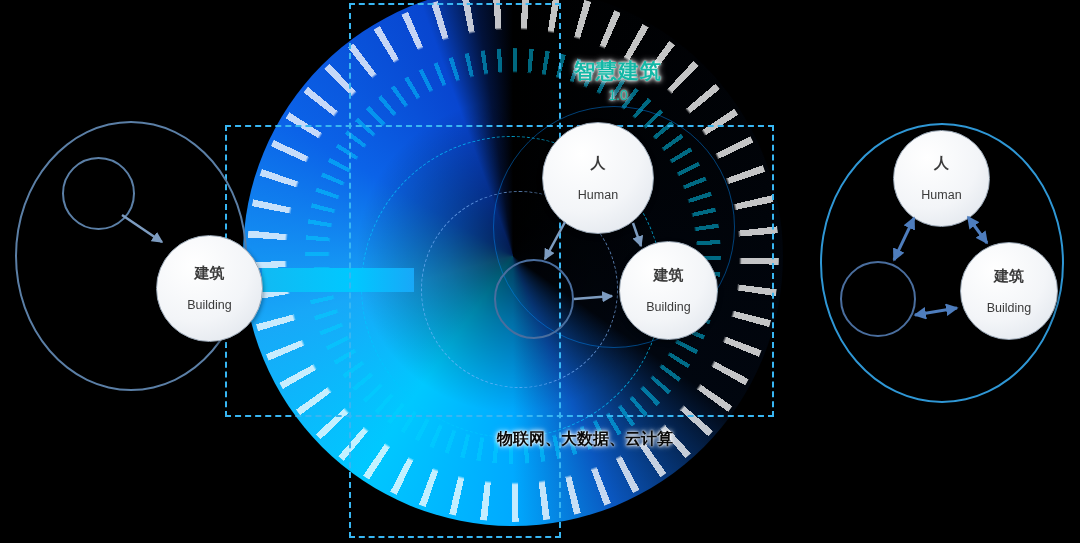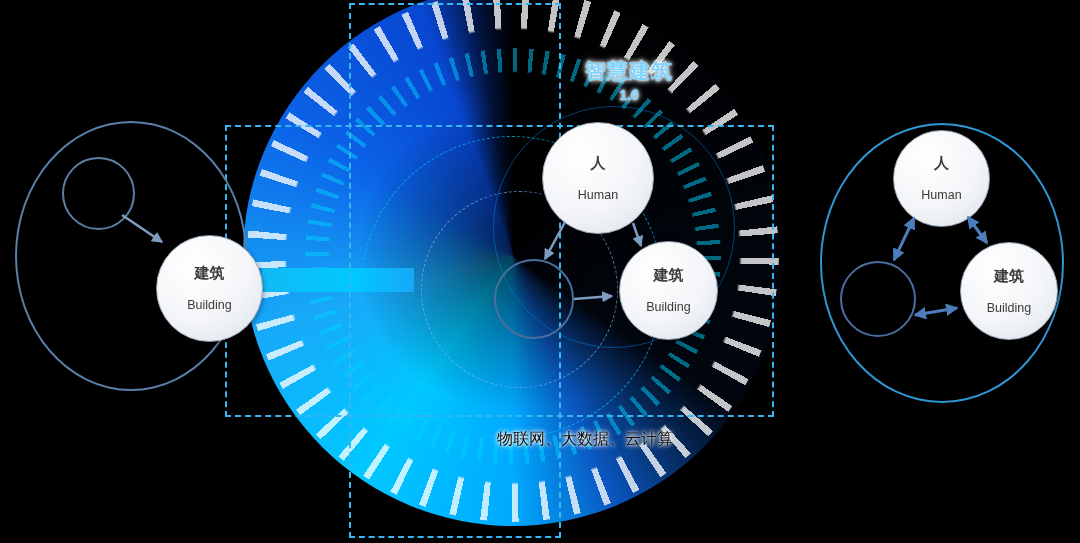--- a/index.html
+++ b/index.html
@@ -49,27 +49,27 @@
     position:absolute;border-radius:50%;z-index:6;
     background:radial-gradient(circle at 35% 28%, #ffffff 0%, #f3f5f8 55%, #dbe1e9 100%);
     border:1px solid #9aa7b5;display:flex;flex-direction:column;align-items:center;justify-content:center;
     color:#3a3a3a;text-align:center;box-shadow:0 2px 5px rgba(0,0,0,.45);
   }
   .node .cn{font-size:15px;font-weight:600;line-height:17px;}
   .node .en{font-size:12.5px;line-height:15px;margin-top:17px;}
   
   .arrows{position:absolute;inset:0;z-index:7;pointer-events:none;}
   
-  .title-block{position:absolute;left:539px;top:57px;width:180px;text-align:center;z-index:8;color:#7dd3fc;}
+  .title-block{position:absolute;left:528px;top:57px;width:180px;text-align:center;z-index:8;color:#14b8a6;}
   .title-main{font-size:21px;font-weight:bold;letter-spacing:1px;
     text-shadow:0 0 2px #fff,0 0 4px #fff,0 0 7px rgba(255,255,255,.9);}
-  .title-version{font-size:14px;font-weight:bold;margin-top:2px;
+  .title-version{font-size:14px;font-weight:normal;margin-top:2px;
     text-shadow:0 0 2px #fff,0 0 4px #fff,0 0 6px rgba(255,255,255,.9);}
   .caption{position:absolute;left:497px;top:427px;z-index:8;color:#0a0a0a;
-    font-size:16px;font-weight:normal;line-height:23px;
+    font-size:16px;font-weight:bold;line-height:23px;
     text-shadow:0 0 2px #fff,0 0 4px #fff,0 0 6px rgba(255,255,255,.85);}
 </style>
 </head>
 <body>
 
 <div class="stage">
 
   <div class="turbine">
     <div class="base"></div>
     <div class="ring-ticks"></div>

